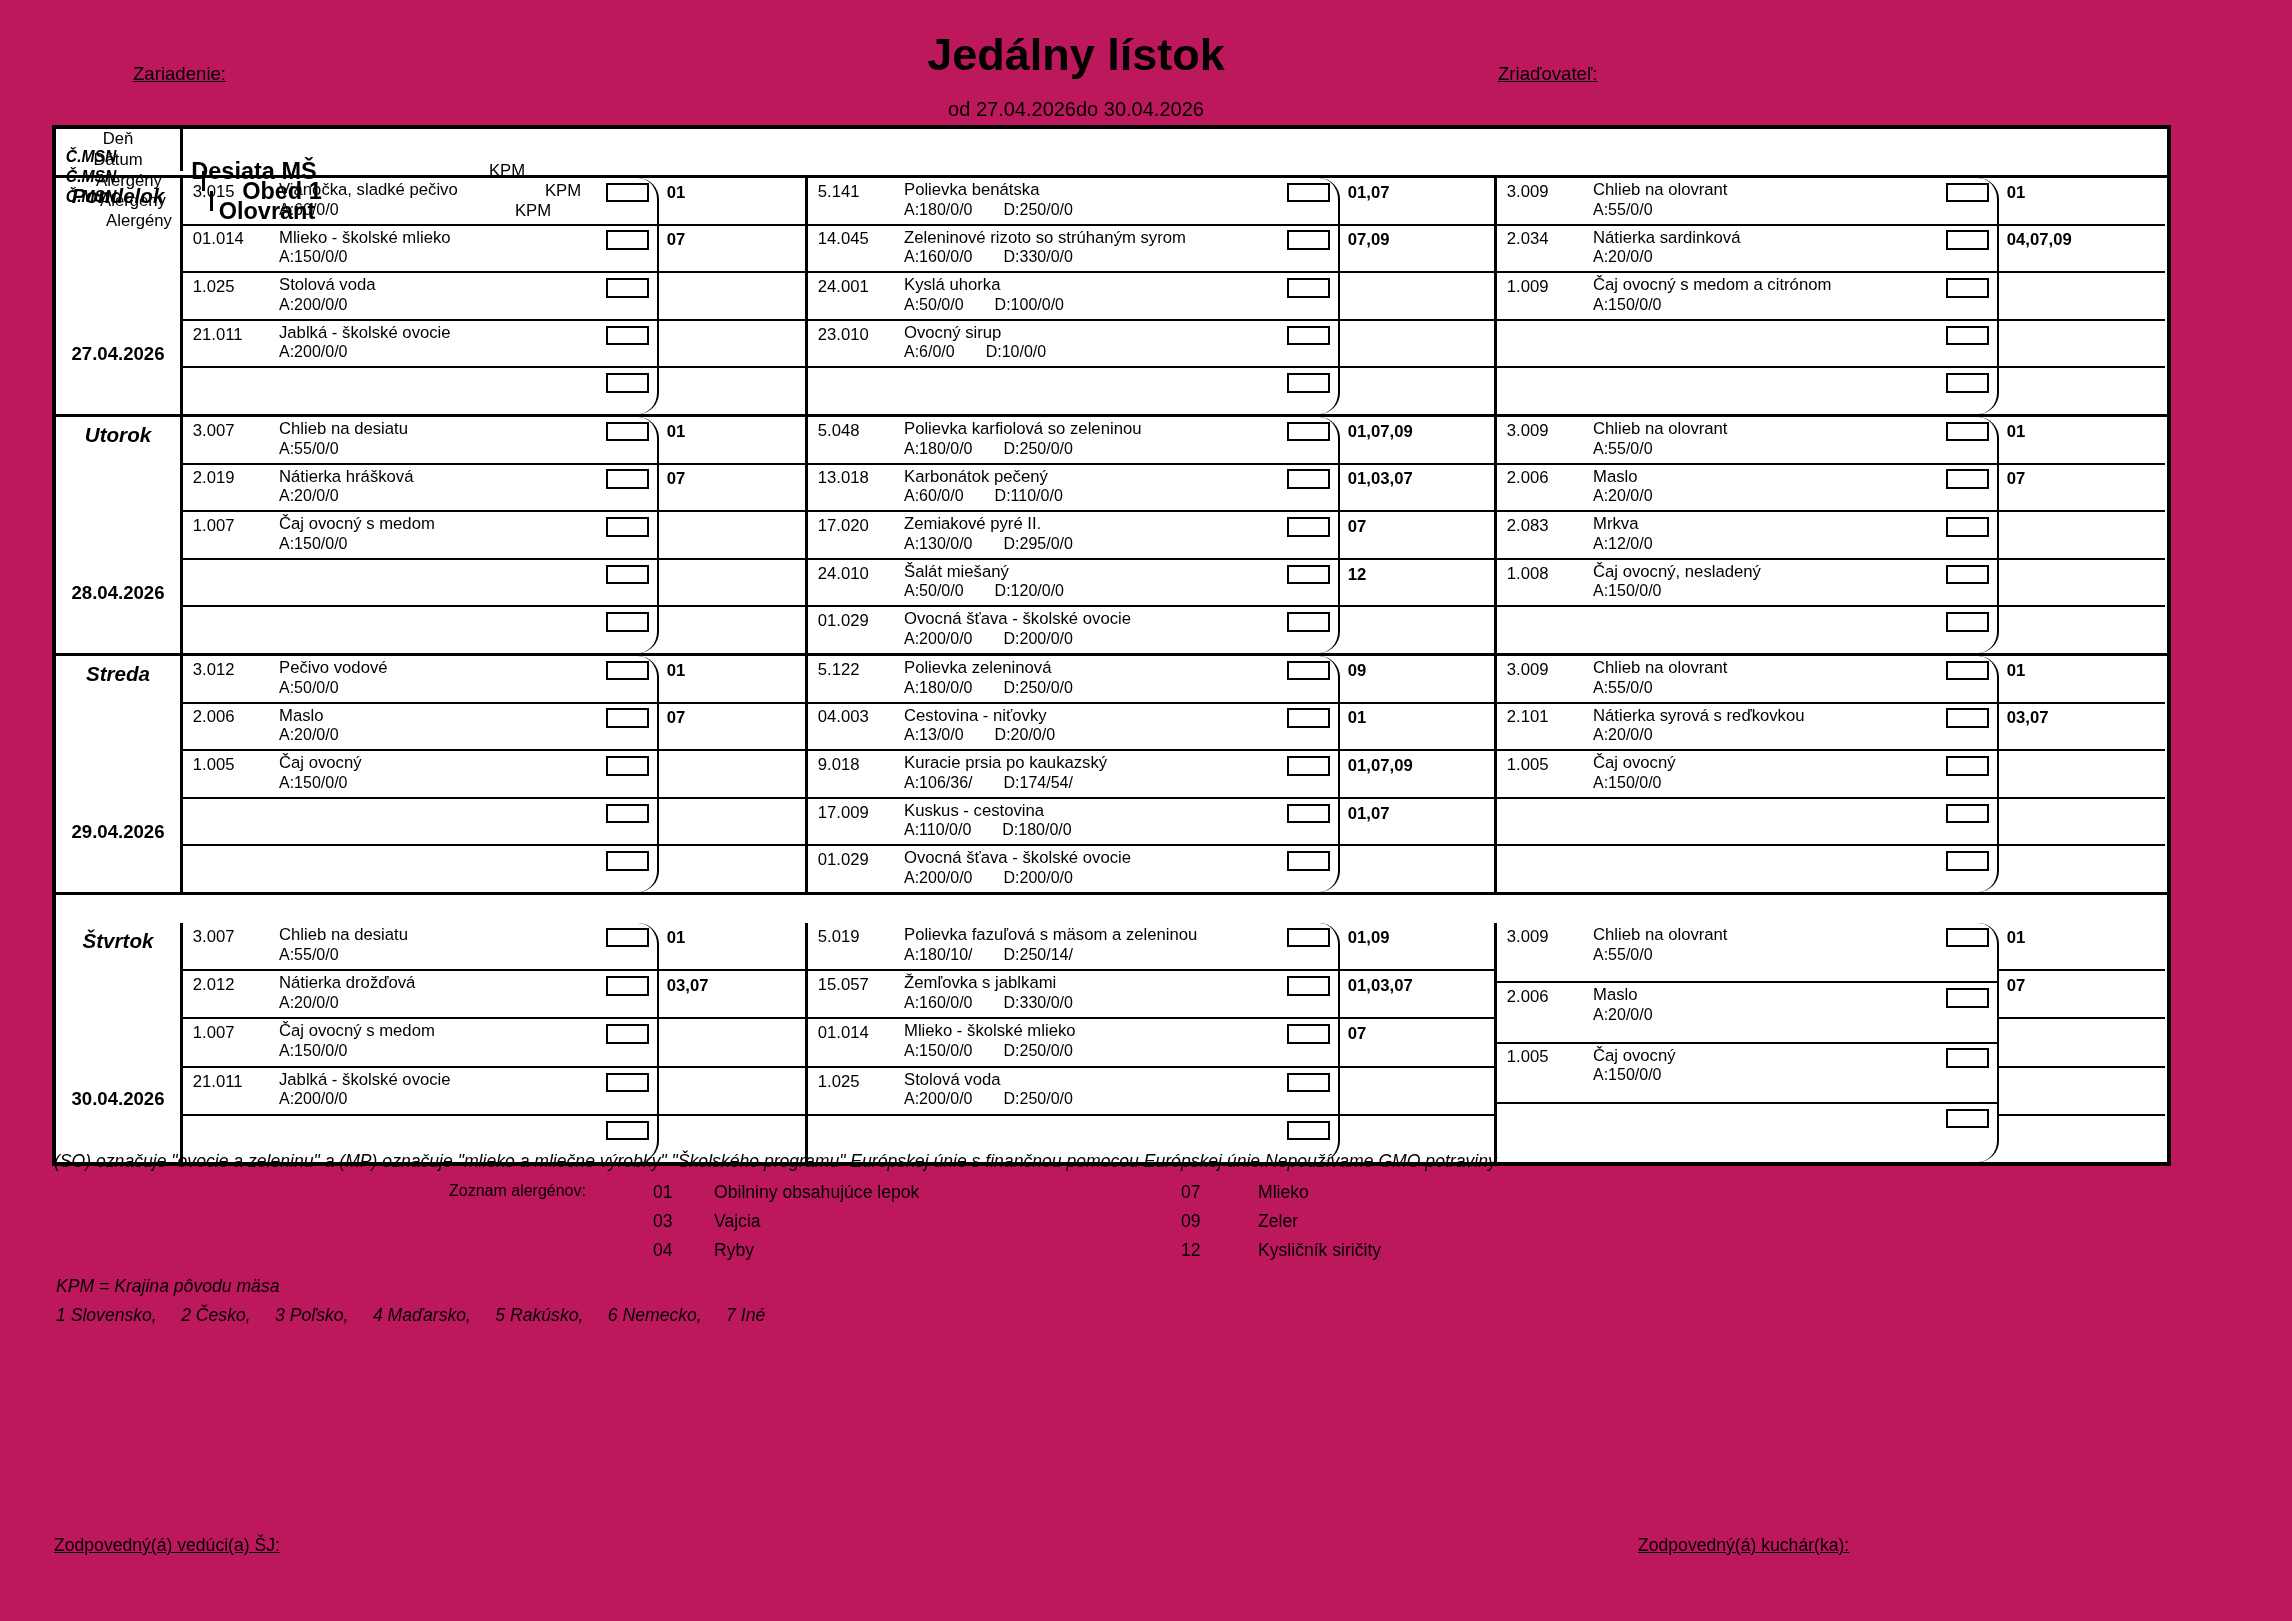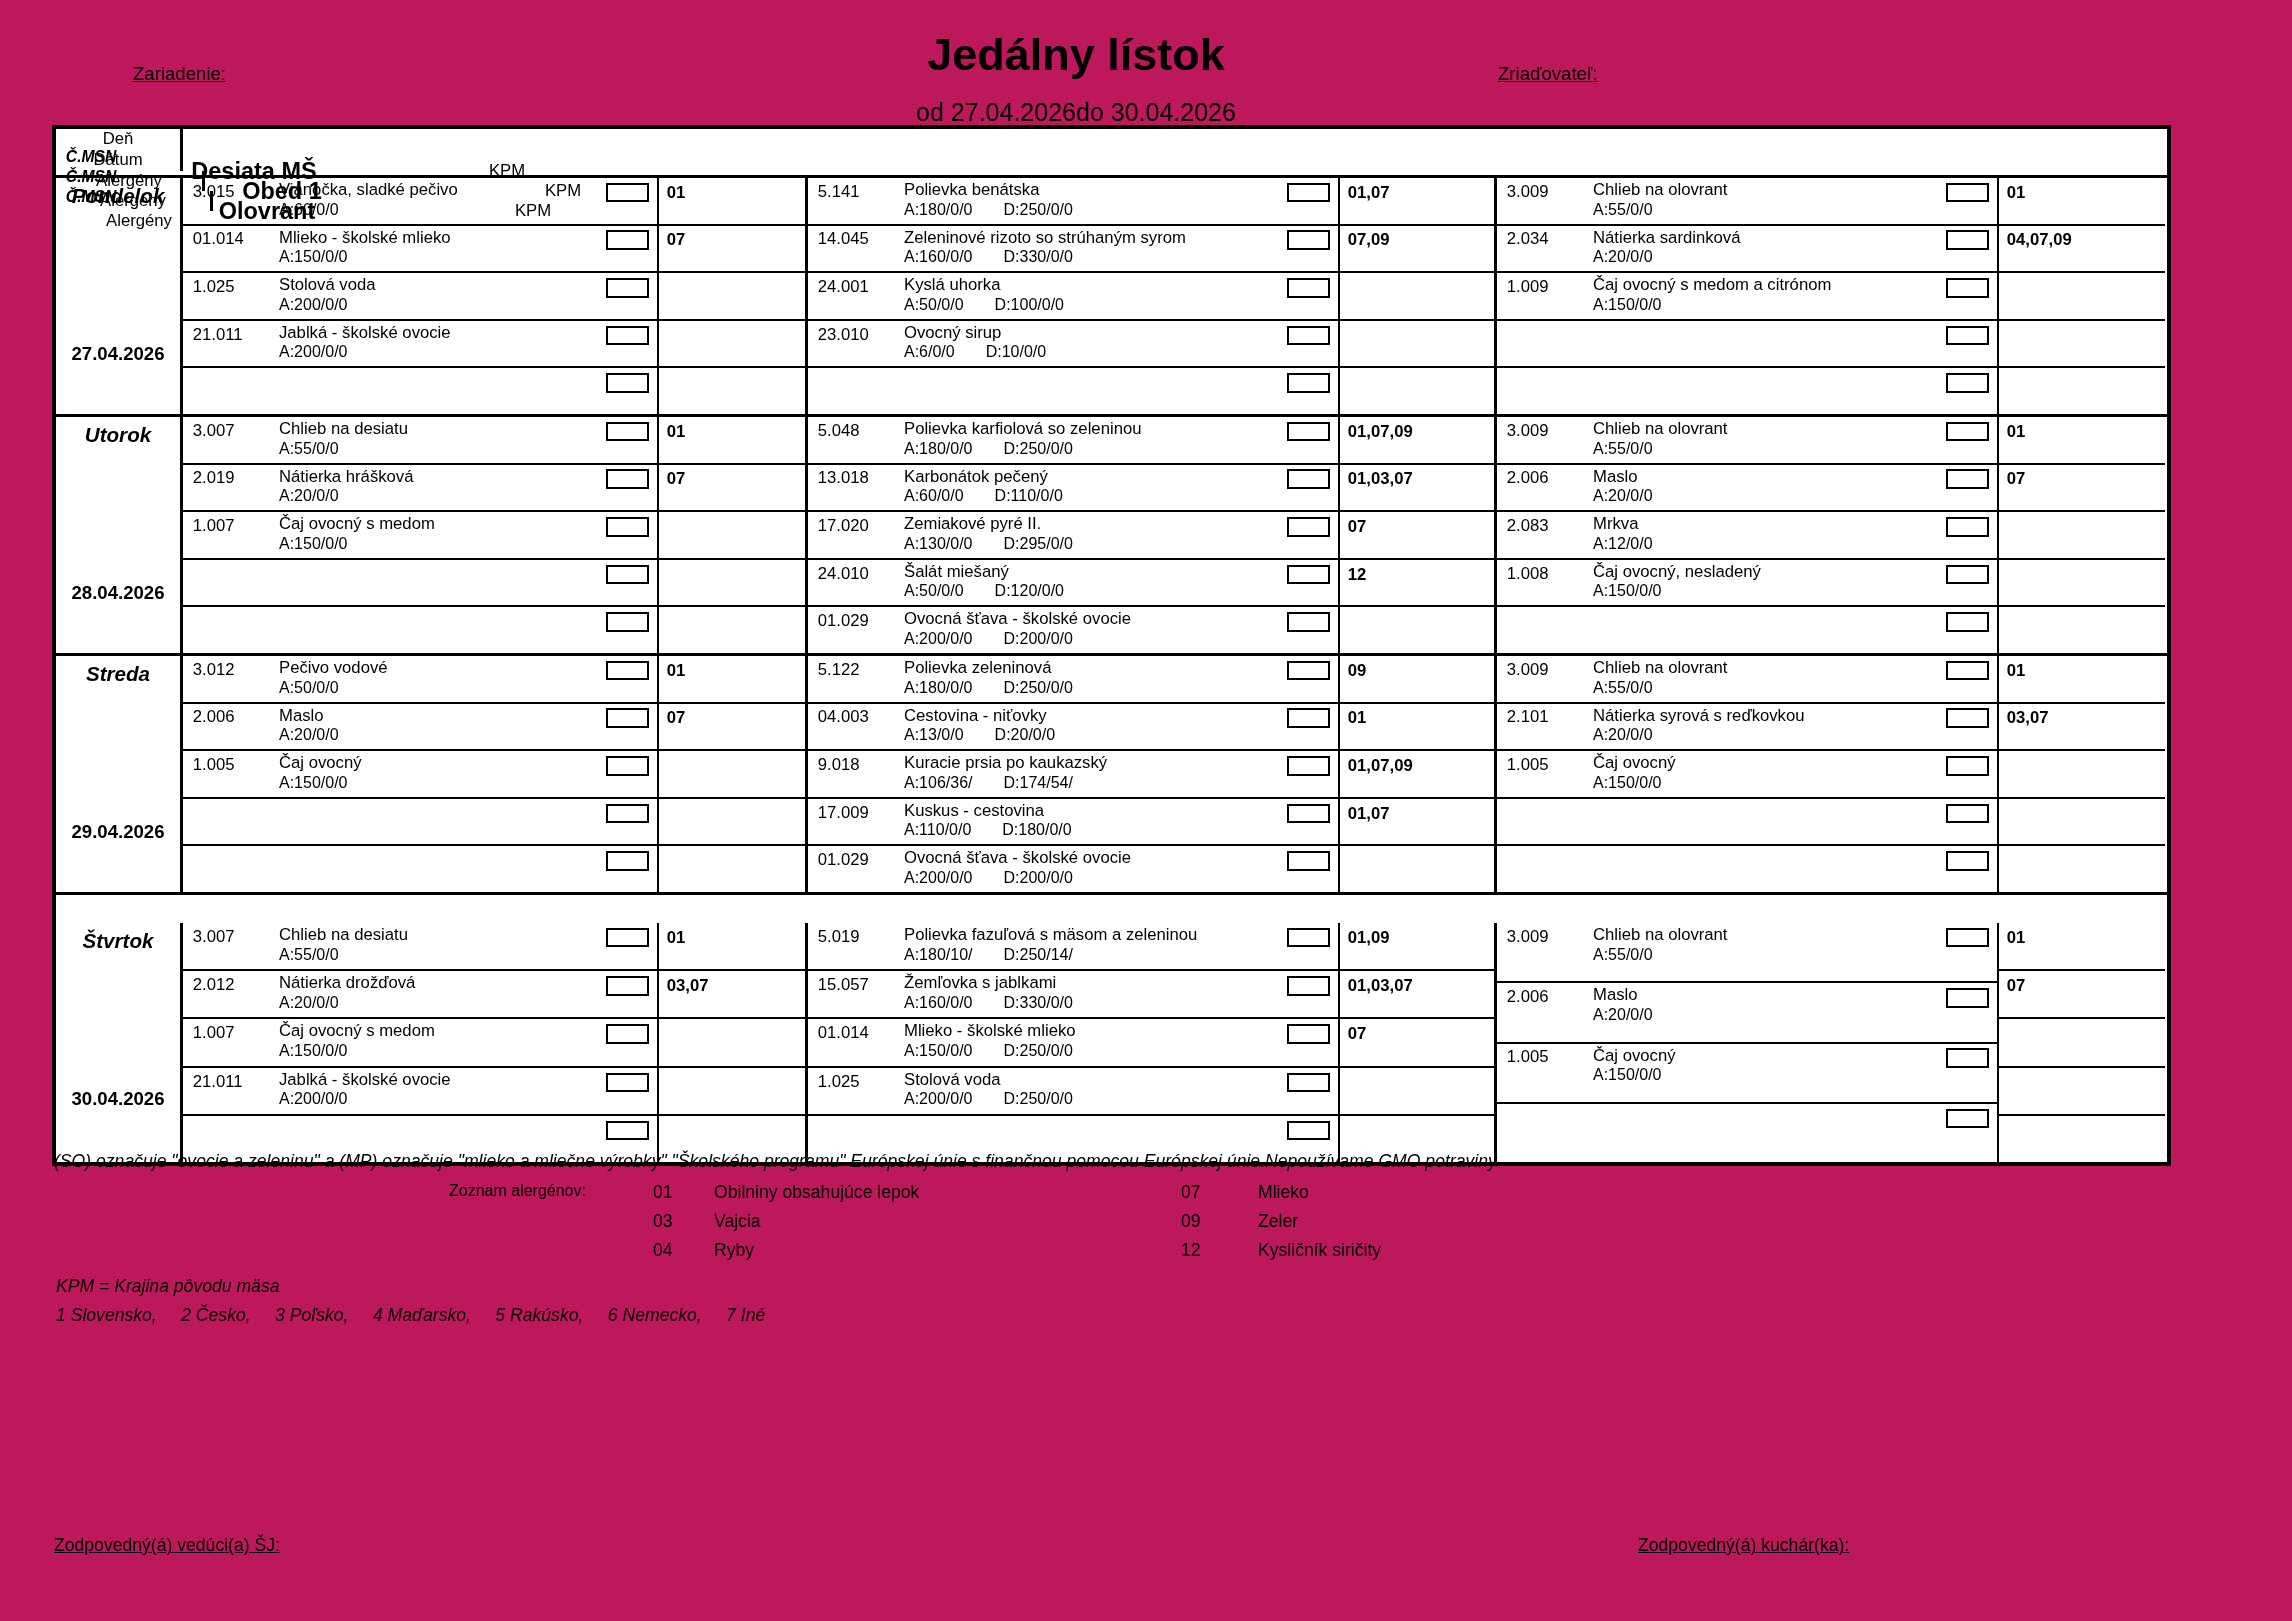--- a/index.html
+++ b/index.html
@@ -7,21 +7,21 @@
   body { width:2293px; height:1621px; font-family:"Liberation Sans", sans-serif; color:#000; }
   .page { position:relative; width:2293px; height:1621px; background:#be185d; overflow:hidden; }
 
   
   .top-label { position:absolute; font-size:18.6px; text-decoration:underline; }
   .lbl-left  { left:133px; top:63px; }
   .lbl-right { left:1498px; top:63px; }
   .doc-title { position:absolute; left:1076px; top:29px; transform:translateX(-50%);
                font-size:45px; font-weight:bold; white-space:nowrap; }
   .doc-sub   { position:absolute; left:1076px; top:98px; transform:translateX(-50%);
-               display:flex; font-size:25px; white-space:nowrap; }
+               display:flex; font-size:20px; white-space:nowrap; }
 
   
   .menu-table { position:absolute; left:52px; top:125px; width:2119px; border:4.9px solid #000; background:#fff; }
 
   
   .day-w  { width:127px; }
   .w-des  { width:476px; }  .aw-des { width:149px; }
   .w-obe  { width:532px; }  .aw-obe { width:157px; }
   .w-olo  { width:502px; }  .aw-olo { width:166px; }
 
@@ -39,21 +39,21 @@
   .kpm-h  { position:absolute; right:4.9px; top:50%; transform:translateY(-50%); font-size:16.7px; }
 
   
   .day-section { display:flex; height:239px; border-bottom:3.9px solid #000; }
   .day-section:last-child { border-bottom:none;margin-top:28px; }
   .day-cell { position:relative; width:127px; border-right:3.9px solid #000; }
   .day-name { margin-top:5.9px; text-align:center; font-size:20.6px; font-weight:bold;font-style:italic; }
   .day-date { position:absolute; top:165px; left:0; width:100%; text-align:center;
               font-size:18.6px; font-weight:bold; white-space:nowrap; }
   .col { display:flex; flex-direction:column; }
-  .meal-col { border-right:2.9px solid #000; }
+  .meal-col { border-right:2.9px solid #000;border-radius:21px; }
   .alg-col  { border-right:3.9px solid #000; }
   .day-section > .alg-col:last-child { border-right:none; }
   .cell { position:relative; flex:1; border-bottom:2.9px solid #000; }
   .col > .cell:last-child { border-bottom:none; }
 
   .num  { position:absolute; left:9.8px; top:3.9px; font-size:16.7px; }
   .dish { position:absolute; left:96px; top:2px; font-size:16.7px; white-space:nowrap; }
   .portions { position:absolute; left:96px; top:22.5px; font-size:16px; white-space:nowrap; }
   .d-val { margin-left:31px; }
   .kpm-box { position:absolute; right:7.8px; top:4.9px; width:43px; height:19.6px; border:2.9px solid #000; background:#fff; }

